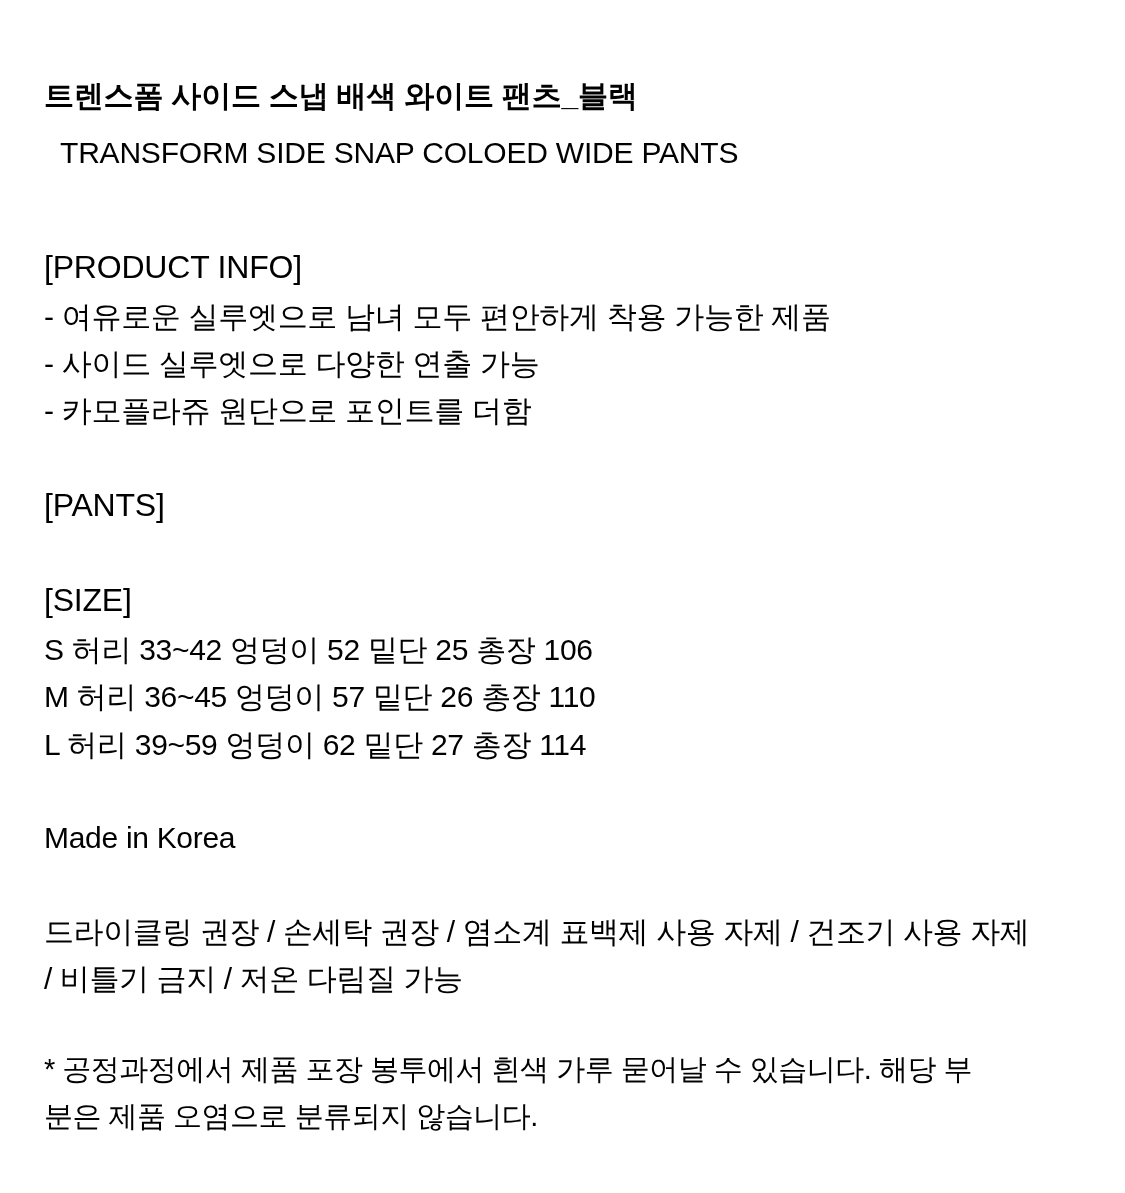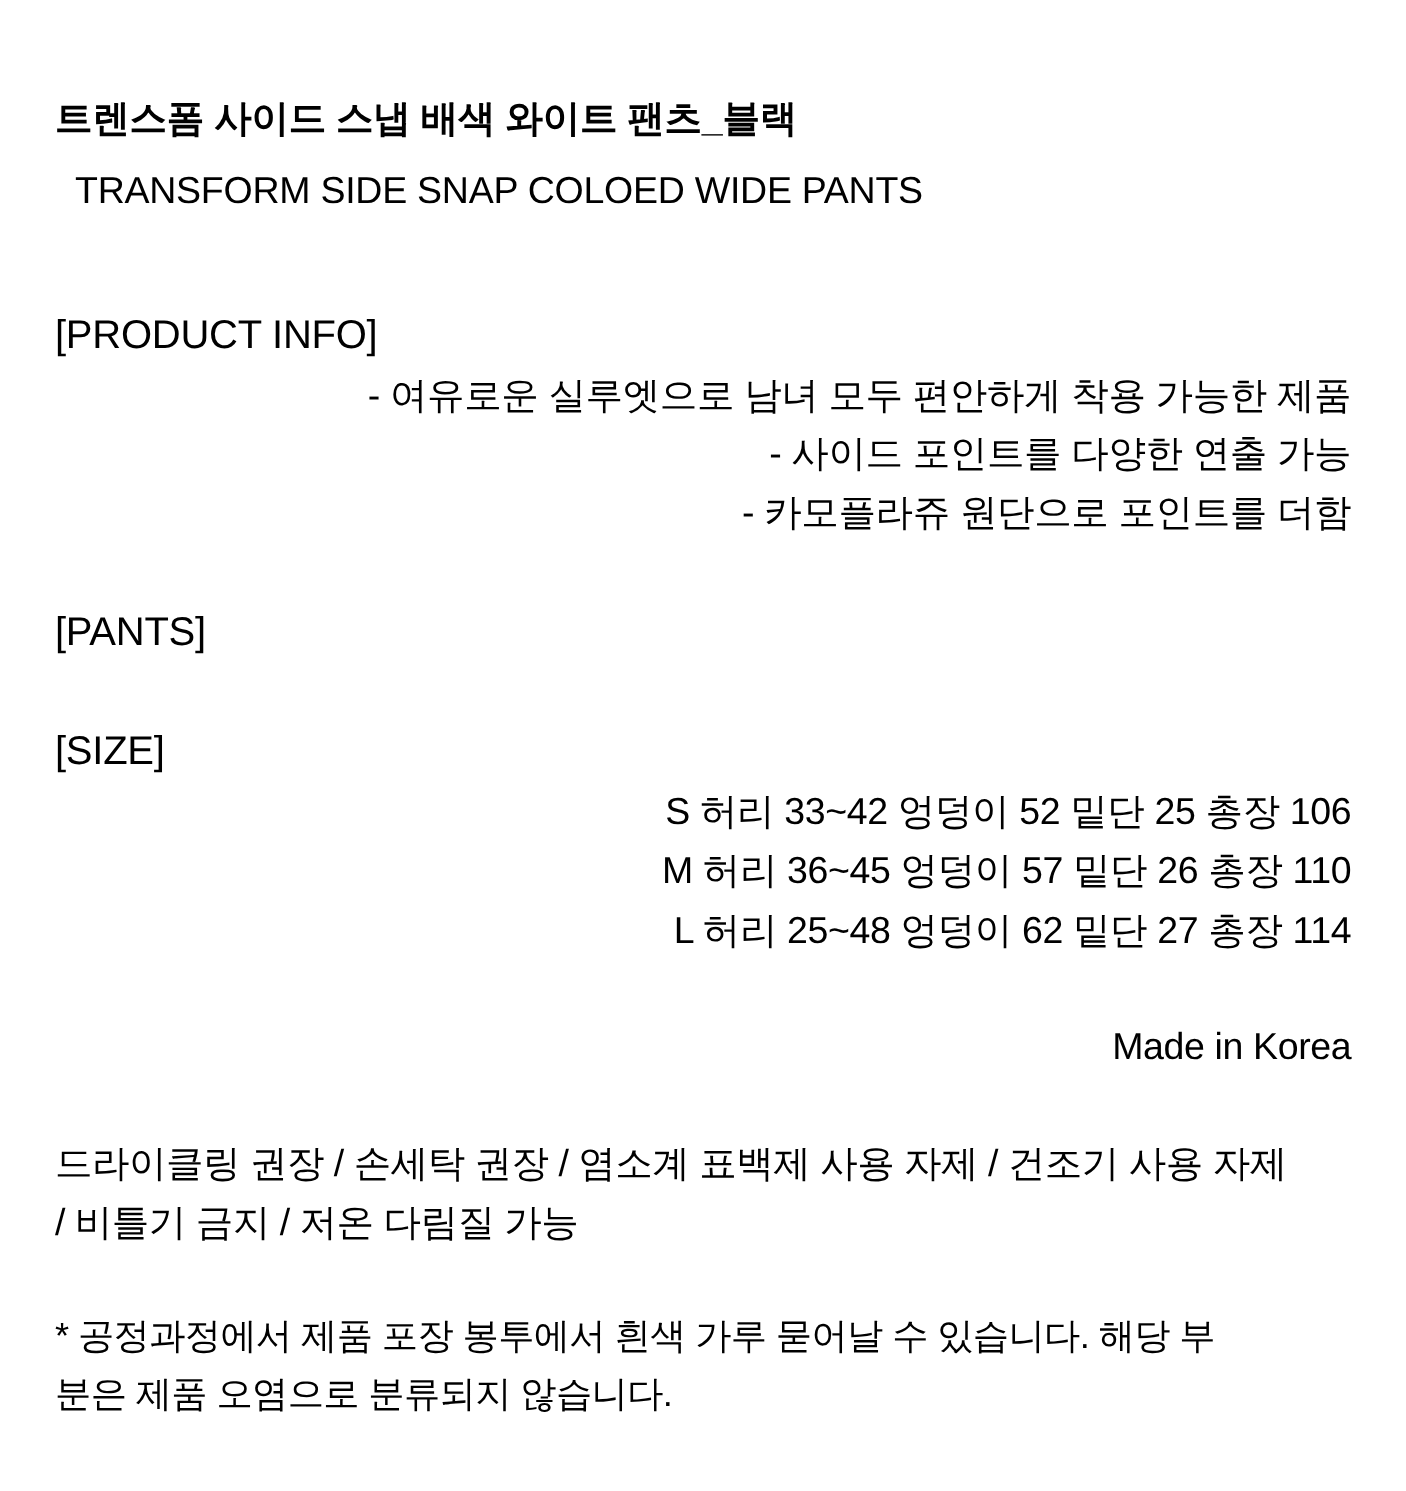--- a/index.html
+++ b/index.html
@@ -39,21 +39,20 @@
     font-size: 32px;
     line-height: 1.55;
     margin: 0;
     letter-spacing: -0.2px;
   }
   .line {
     font-size: 30px;
     line-height: 1.58;
     margin: 0;
     letter-spacing: -0.3px;
-    text-align: right;
   }
   .block p { margin: 0; }
   .wrap-line {
     font-size: 30px;
     line-height: 1.58;
     margin: 0;
     letter-spacing: -0.4px;
   }
   .note {
     font-size: 29px;
@@ -68,37 +67,37 @@
 <div class="page">
 
   <h1 class="title-ko">트렌스폼 사이드 스냅 배색 와이트 팬츠_블랙</h1>
   <div class="title-en">TRANSFORM SIDE SNAP COLOED WIDE PANTS</div>
 
   <div class="spacer-lg"></div>
 
   <div class="block">
     <p class="section-head">[PRODUCT INFO]</p>
     <p class="line">- 여유로운 실루엣으로 남녀 모두 편안하게 착용 가능한 제품</p>
-    <p class="line">- 사이드 포인트를 다양한 연출 가능</p>
+    <p class="line">- 사이드 실루엣으로 다양한 연출 가능</p>
     <p class="line">- 카모플라쥬 원단으로 포인트를 더함</p>
   </div>
 
   <div class="spacer-md"></div>
 
   <div class="block">
     <p class="section-head">[PANTS]</p>
   </div>
 
   <div class="spacer-md"></div>
 
   <div class="block">
     <p class="section-head">[SIZE]</p>
     <p class="line">S 허리 33~42 엉덩이 52 밑단 25 총장 106</p>
     <p class="line">M 허리 36~45 엉덩이 57 밑단 26 총장 110</p>
-    <p class="line">L 허리 25~48 엉덩이 62 밑단 27 총장 114</p>
+    <p class="line">L 허리 39~59 엉덩이 62 밑단 27 총장 114</p>
   </div>
 
   <div class="spacer-md"></div>
 
   <div class="block">
     <p class="line">Made in Korea</p>
   </div>
 
   <div class="spacer-md"></div>
 

